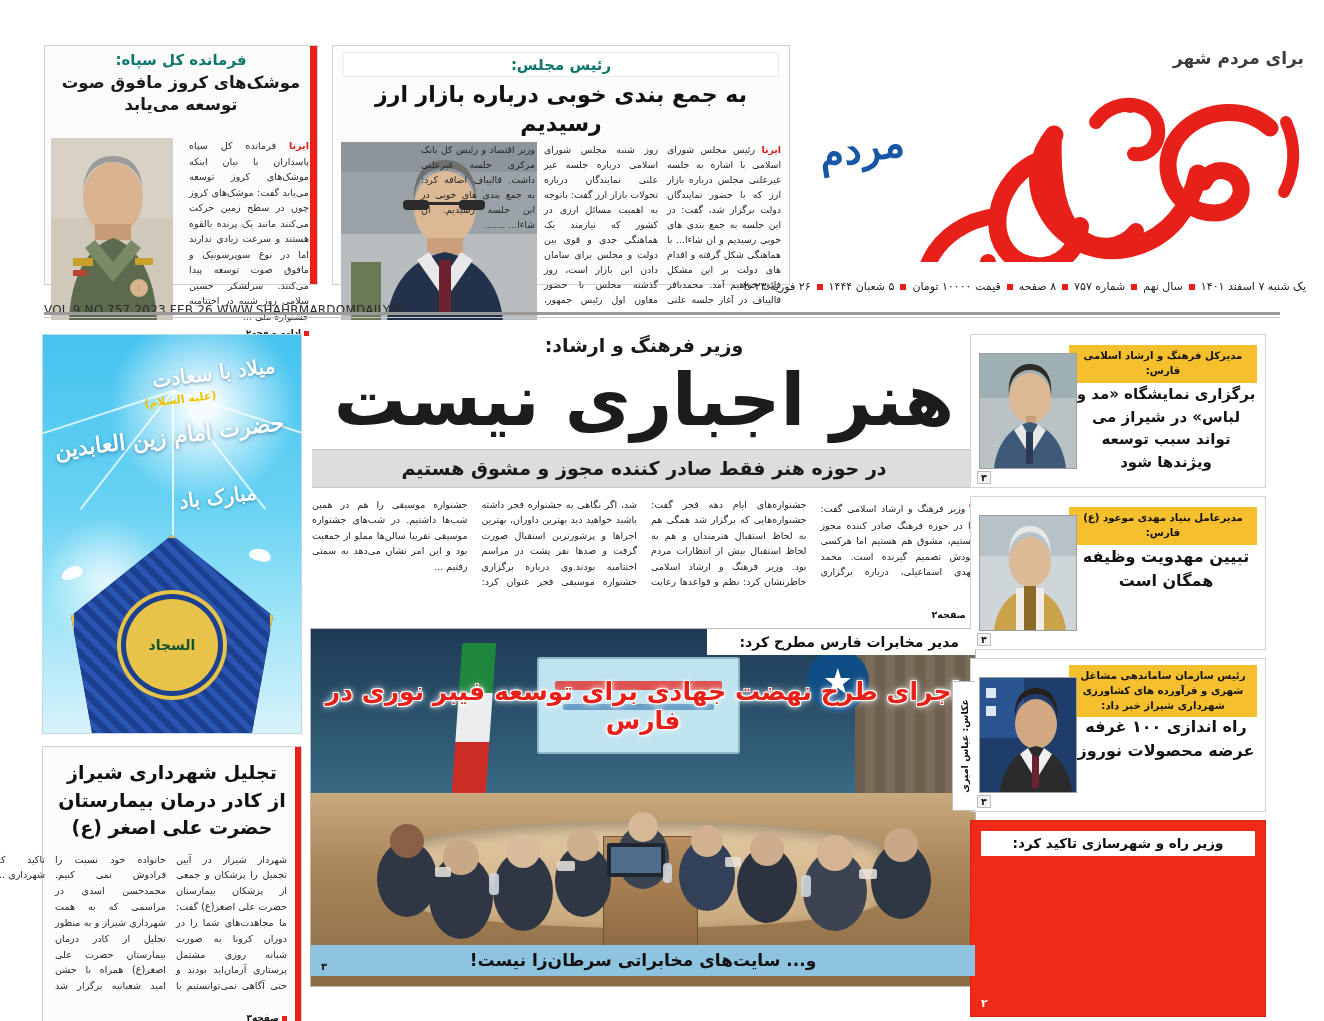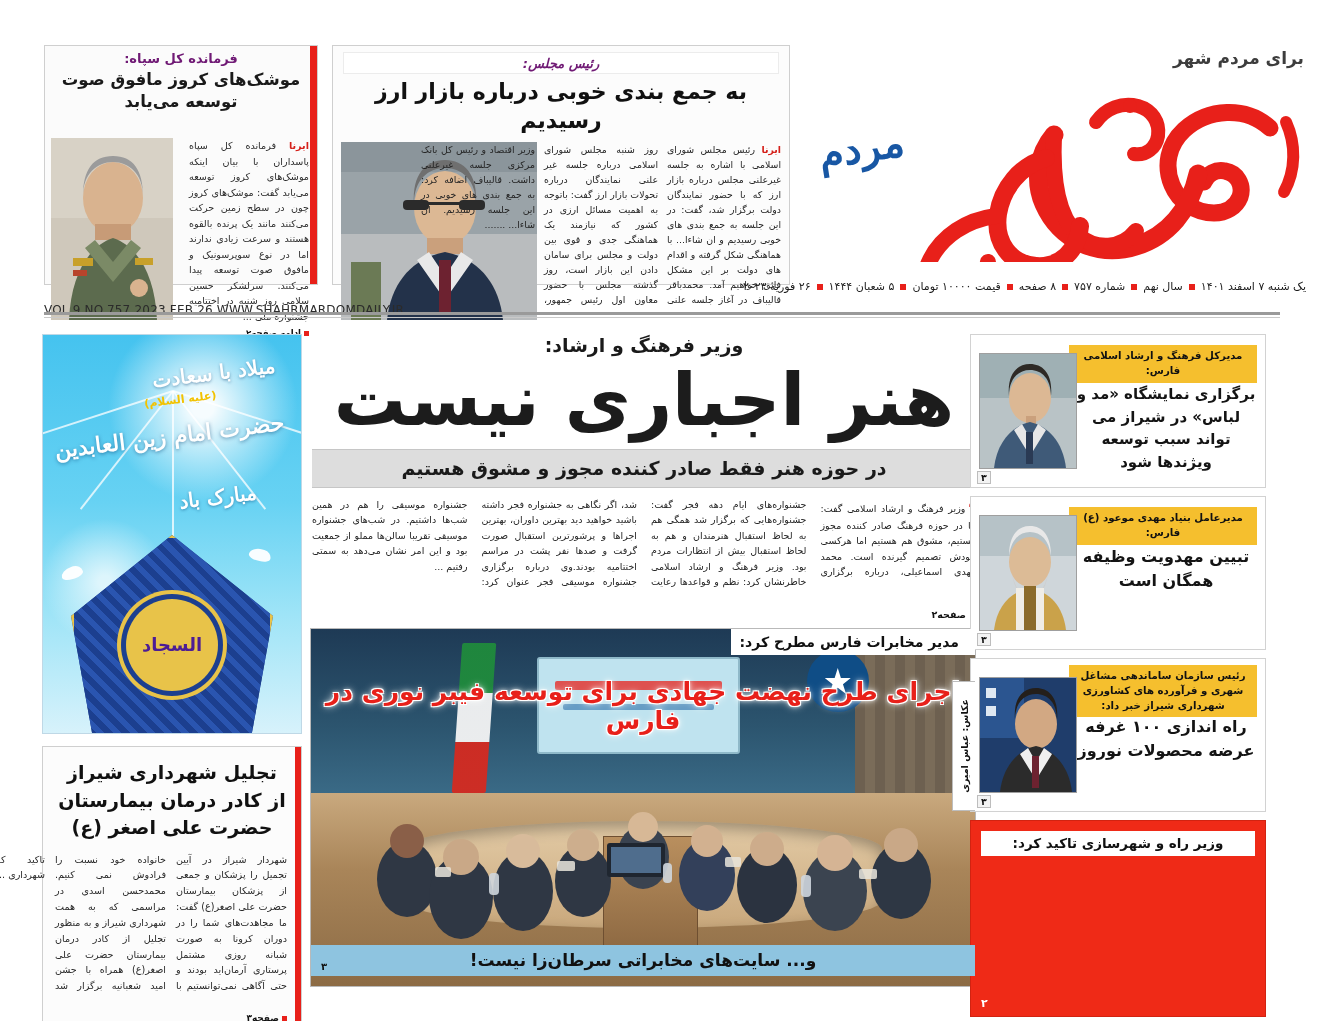--- a/index.html
+++ b/index.html
@@ -17,38 +17,38 @@
   .just{text-align:justify;text-align-last:right;}
 
   
   .topstrip{position:absolute;left:0;top:0;width:1324px;height:285px;}
 
   
   .story-left{position:absolute;left:44px;top:45px;width:272px;height:238px;
       border:1px solid #cfcfcf;background:#fbfbfb;}
   .story-left .redbar{position:absolute;right:0;top:0;width:7px;height:100%;
       background:#e8201a;}
-  .kicker-red{color:#701a75;font-weight:bold;font-size:13px;text-align:center;
+  .kicker-red{color:#0f766e;font-weight:bold;font-size:15px;text-align:center;
       padding:5px 10px 2px;letter-spacing:0;}
   .hl-left{font-size:16.5px;font-weight:bold;text-align:center;line-height:1.35;
       padding:1px 8px 4px;color:#1a1a1a;}
   .story-left-body{position:absolute;right:8px;top:92px;width:120px;height:186px;
       font-size:9.6px;line-height:1.62;color:#2a2a2a;padding-left:2px;}
   .agency{color:#d5201a;font-weight:bold;}
   .cont{display:block;margin-top:3px;font-size:8.6px;font-weight:bold;color:#111;}
   .cont .sq{display:inline-block;width:5px;height:5px;background:#e8201a;
       margin-left:3px;vertical-align:middle;}
   .photo-left{position:absolute;left:6px;top:92px;width:122px;height:182px;
       overflow:hidden;background:#6d7a86;}
 
   
   .story-center{position:absolute;left:332px;top:45px;width:456px;height:238px;
       border:1px solid #cfcfcf;background:#fcfcfc;}
   .kicker-box{margin:6px 10px 0;background:#fff;border:1px solid #ececec;
-      padding:3px 0 2px;font-style:italic;}
+      padding:3px 0 2px;}
   .hl-center{font-size:22px;font-weight:bold;text-align:center;line-height:1.3;
       padding:4px 10px 5px;}
   .story-center-body{position:absolute;right:8px;top:96px;width:237px;height:180px;
       font-size:9.4px;line-height:1.6;color:#242424;
       column-count:2;column-gap:9px;column-rule:none;}
   .photo-center{position:absolute;left:8px;top:96px;width:196px;height:178px;
       overflow:hidden;background:#55606b;}
 
   
   .masthead{position:absolute;left:800px;top:28px;width:512px;height:262px;}
@@ -96,21 +96,21 @@
       width:196px;height:232px;
       background:
         repeating-linear-gradient(45deg,#1c3f8f 0 6px,#2a55b0 6px 12px),
         #1c3f8f;
       clip-path:polygon(50% 0%,100% 34%,86% 100%,14% 100%,0% 34%);
       border:3px solid #e8c349;}
   .tile .medal{position:absolute;left:50%;top:46%;transform:translate(-50%,-50%);
       width:92px;height:92px;border-radius:50%;background:#e8c349;
       box-shadow:0 0 0 5px #1c3f8f,0 0 0 9px #e8c349;}
   .tile .medal span{position:absolute;inset:0;display:flex;align-items:center;
-      justify-content:center;color:#4c1d95;font-size:18px;font-weight:bold;}
+      justify-content:center;color:#14532d;font-size:14px;font-weight:bold;}
   .dove{position:absolute;width:22px;height:12px;background:#fff;
       border-radius:60% 40% 50% 50%/70% 70% 40% 40%;opacity:.95;}
 
   .art-left{position:relative;margin-top:12px;width:258px;height:274px;
       border:1px solid #cfcfcf;background:#fcfcfc;}
   .art-left .redbar{position:absolute;right:0;top:0;width:6px;height:100%;
       background:#e8201a;}
   .hl-artleft{font-size:19px;font-weight:bold;text-align:center;line-height:1.45;
       padding:12px 14px 8px;}
   .art-left-body{font-size:9.6px;line-height:1.65;color:#262626;
@@ -136,21 +136,21 @@
       margin-left:4px;vertical-align:middle;}
 
   .bigphoto{position:relative;margin-top:8px;width:664px;height:357px;
       border:1px solid #b9b9b9;overflow:hidden;background:#2d4257;}
   .credit{position:absolute;right:-1px;top:52px;width:22px;height:128px;
       background:#fff;border:1px solid #bdbdbd;z-index:6;
       display:flex;align-items:center;justify-content:center;}
   .credit span{writing-mode:vertical-rl;transform:rotate(180deg);
       font-size:9.5px;font-weight:bold;color:#111;white-space:nowrap;}
   .ovl-kicker{position:absolute;right:0;top:0;background:#fff;
-      font-size:14px;font-weight:bold;padding:5px 16px 5px 8px;color:#111;z-index:5;}
+      font-size:14px;font-weight:bold;padding:5px 16px 5px 32px;color:#111;z-index:5;}
   .ovl-hl{position:absolute;left:0;right:0;top:48px;text-align:center;
       font-size:25px;font-weight:bold;color:#e8201a;z-index:5;
       text-shadow:0 0 4px #fff,0 0 8px #fff,1px 1px 0 #fff,-1px -1px 0 #fff,
                   1px -1px 0 #fff,-1px 1px 0 #fff;}
   .ovl-bar{position:absolute;left:0;bottom:10px;width:100%;background:#8ec4e0;
       z-index:5;padding:5px 0 6px;}
   .ovl-bar .txt{text-align:center;font-size:17px;font-weight:bold;color:#111;}
   .ovl-bar .pg{position:absolute;left:10px;bottom:4px;font-size:10px;
       font-weight:bold;color:#111;}
 

